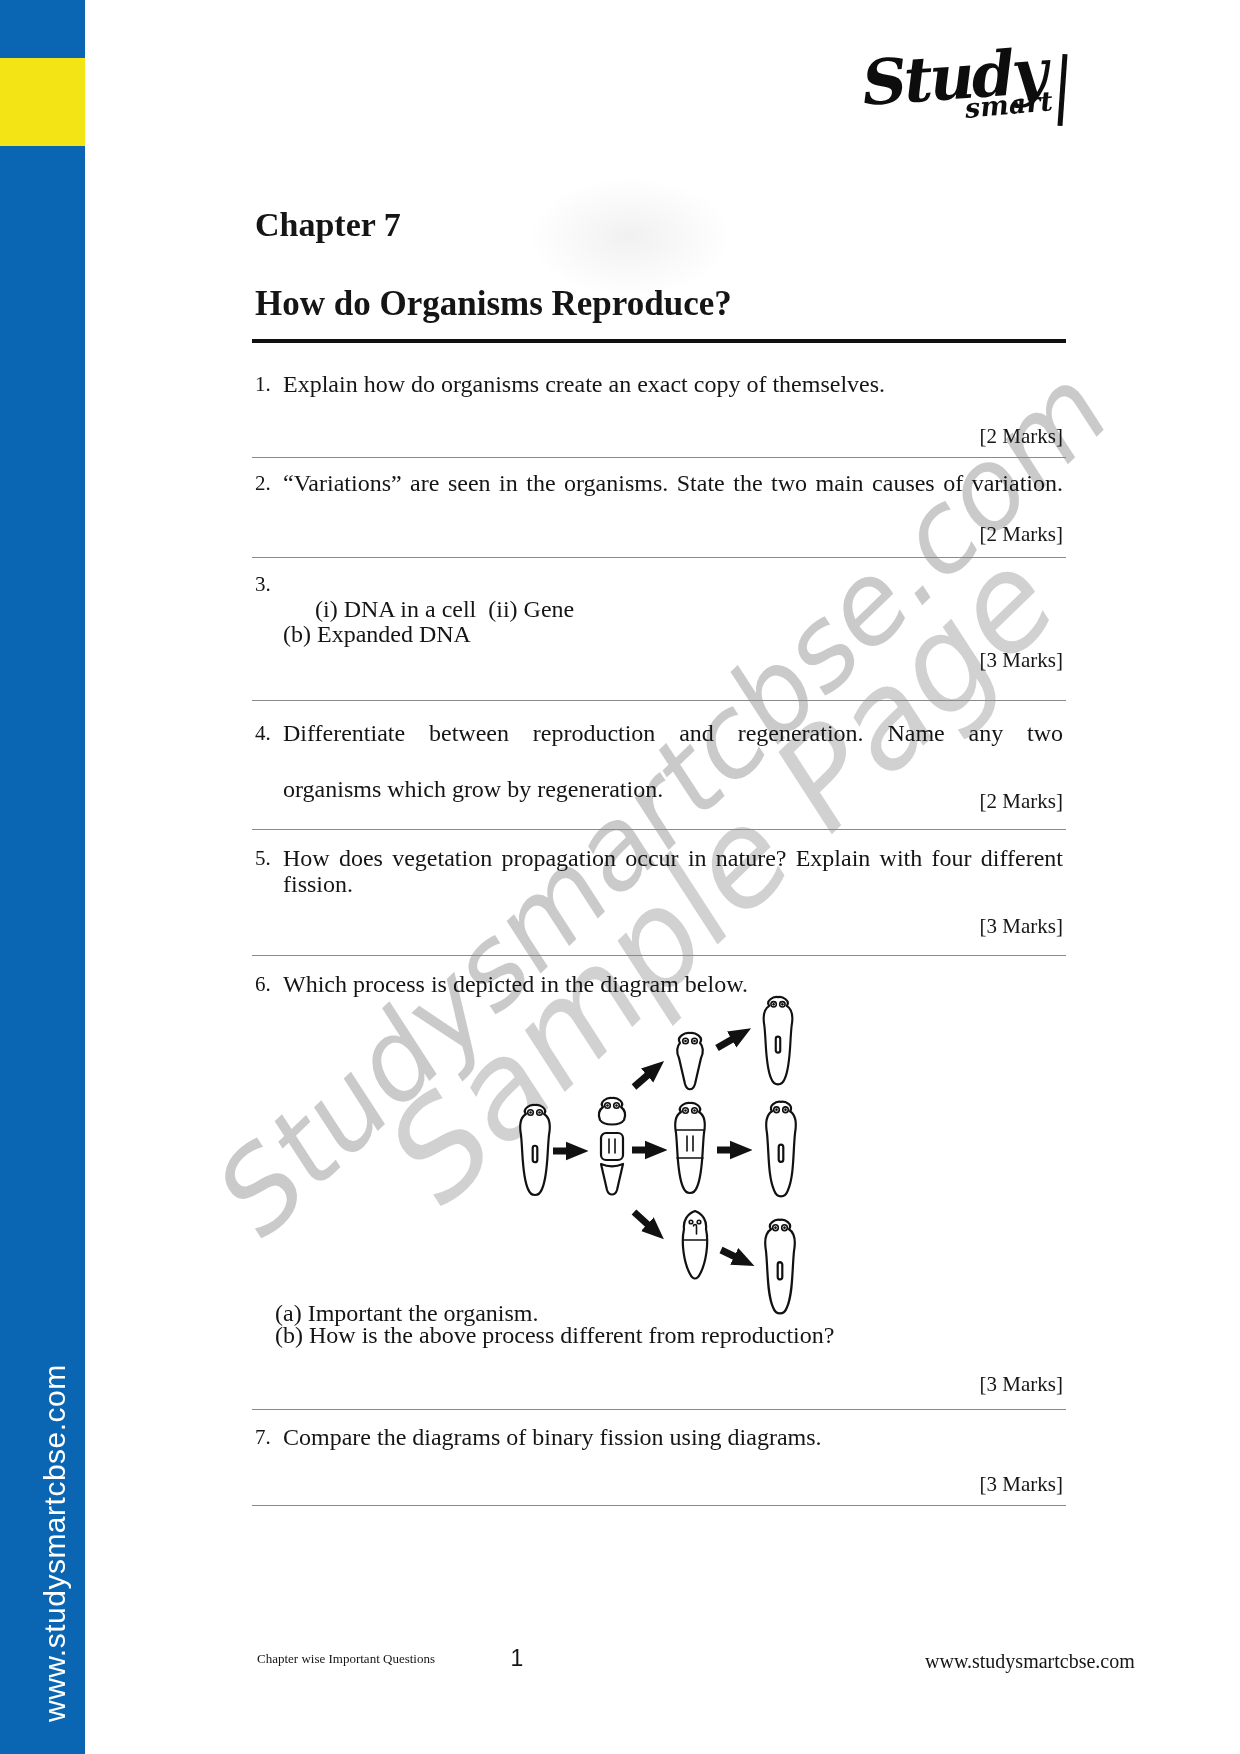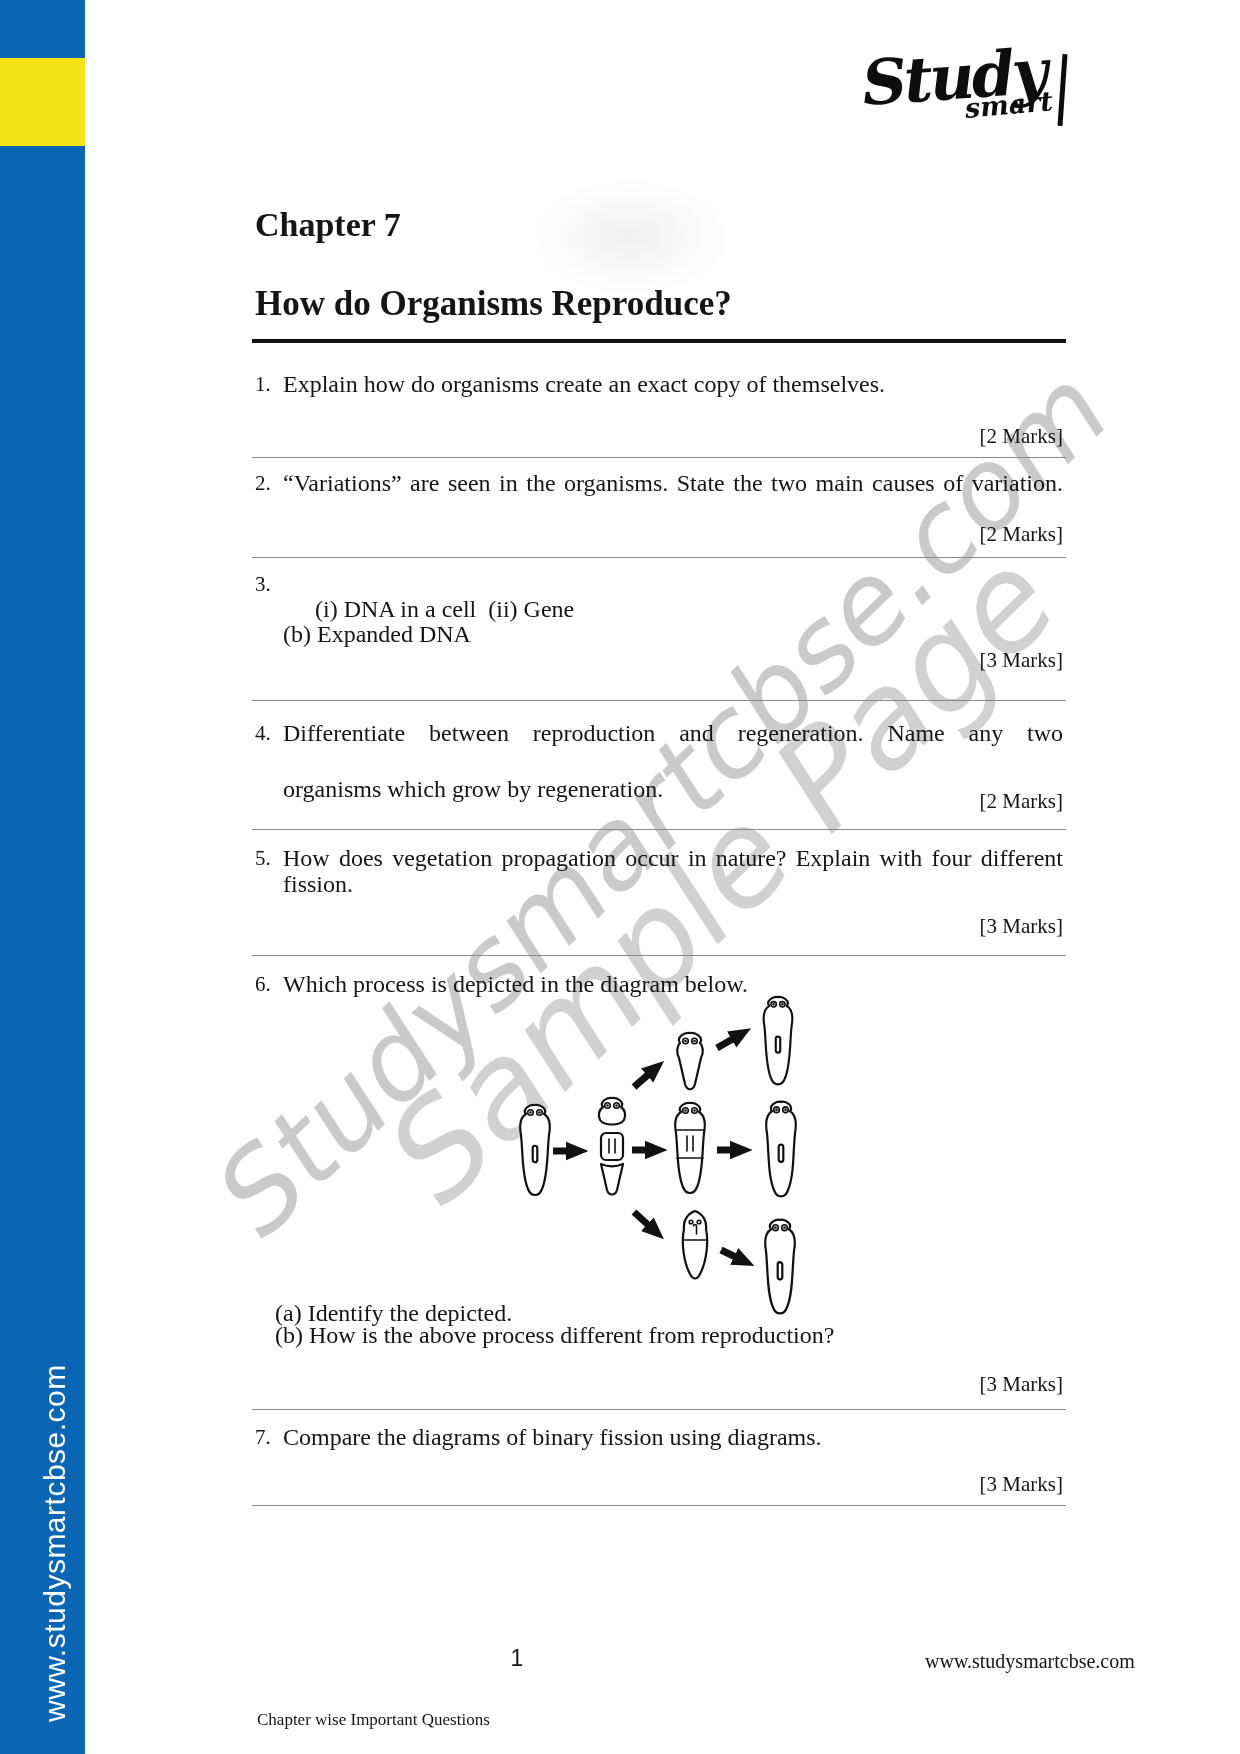--- a/index.html
+++ b/index.html
@@ -46,21 +46,21 @@
 
   
   .diagram{position:absolute;left:505px;top:988px;z-index:2;}
   .pb{fill:#ffffff;stroke:#111111;stroke-width:2.2;stroke-linejoin:round;}
   .eo{fill:#ffffff;stroke:#111111;stroke-width:1.6;}
   .pp{fill:#111111;stroke:none;}
   .ph{stroke:#111111;stroke-width:1.6;fill:none;stroke-linecap:round;}
   .ar{stroke:#111111;stroke-width:7;fill:none;marker-end:url(#ah);}
 
   
-  .footer-left{position:absolute;left:257px;top:1710px;font-size:17px;z-index:2;}
+  .footer-left{position:absolute;left:257px;top:1651px;font-size:13px;z-index:2;}
   .footer-page{position:absolute;left:497px;top:1645px;width:40px;text-align:center;
                font-family:"Liberation Sans","DejaVu Sans",sans-serif;font-size:23px;z-index:2;}
   .footer-right{position:absolute;left:925px;top:1650px;font-size:20px;z-index:2;}
 </style>
 </head>
 <body>
 
 <div class="page">
 
   <div class="wm wm1">Studysmartcbse.com</div>
@@ -198,21 +198,21 @@
         <use href="#planfull" transform="translate(273,12) scale(0.97)"></use>
       </g>
     <g>
         <use href="#planfull" transform="translate(276,117) scale(1,1.05)"></use>
       </g>
     <g>
         <use href="#planfull" transform="translate(275,235) scale(1,1.04)"></use>
       </g>
   </svg>
 
-  <div class="qline" style="top:1300px;left:275px">(a) Identify the depicted.</div>
+  <div class="qline" style="top:1300px;left:275px">(a) Important the organism.</div>
   <div class="qline" style="top:1322px;left:275px">(b) How is the above process different from reproduction?</div>
   <div class="marks" style="top:1372px">[3 Marks]</div>
   <div class="hdiv" style="top:1409px"></div>
 
   <div class="qnum" style="top:1424px">7.</div>
   <div class="qline" style="top:1424px">Compare the diagrams of binary fission using diagrams.</div>
   <div class="marks" style="top:1472px">[3 Marks]</div>
   <div class="hdiv" style="top:1505px"></div>
 
   <div class="footer-left">Chapter wise Important Questions</div>

